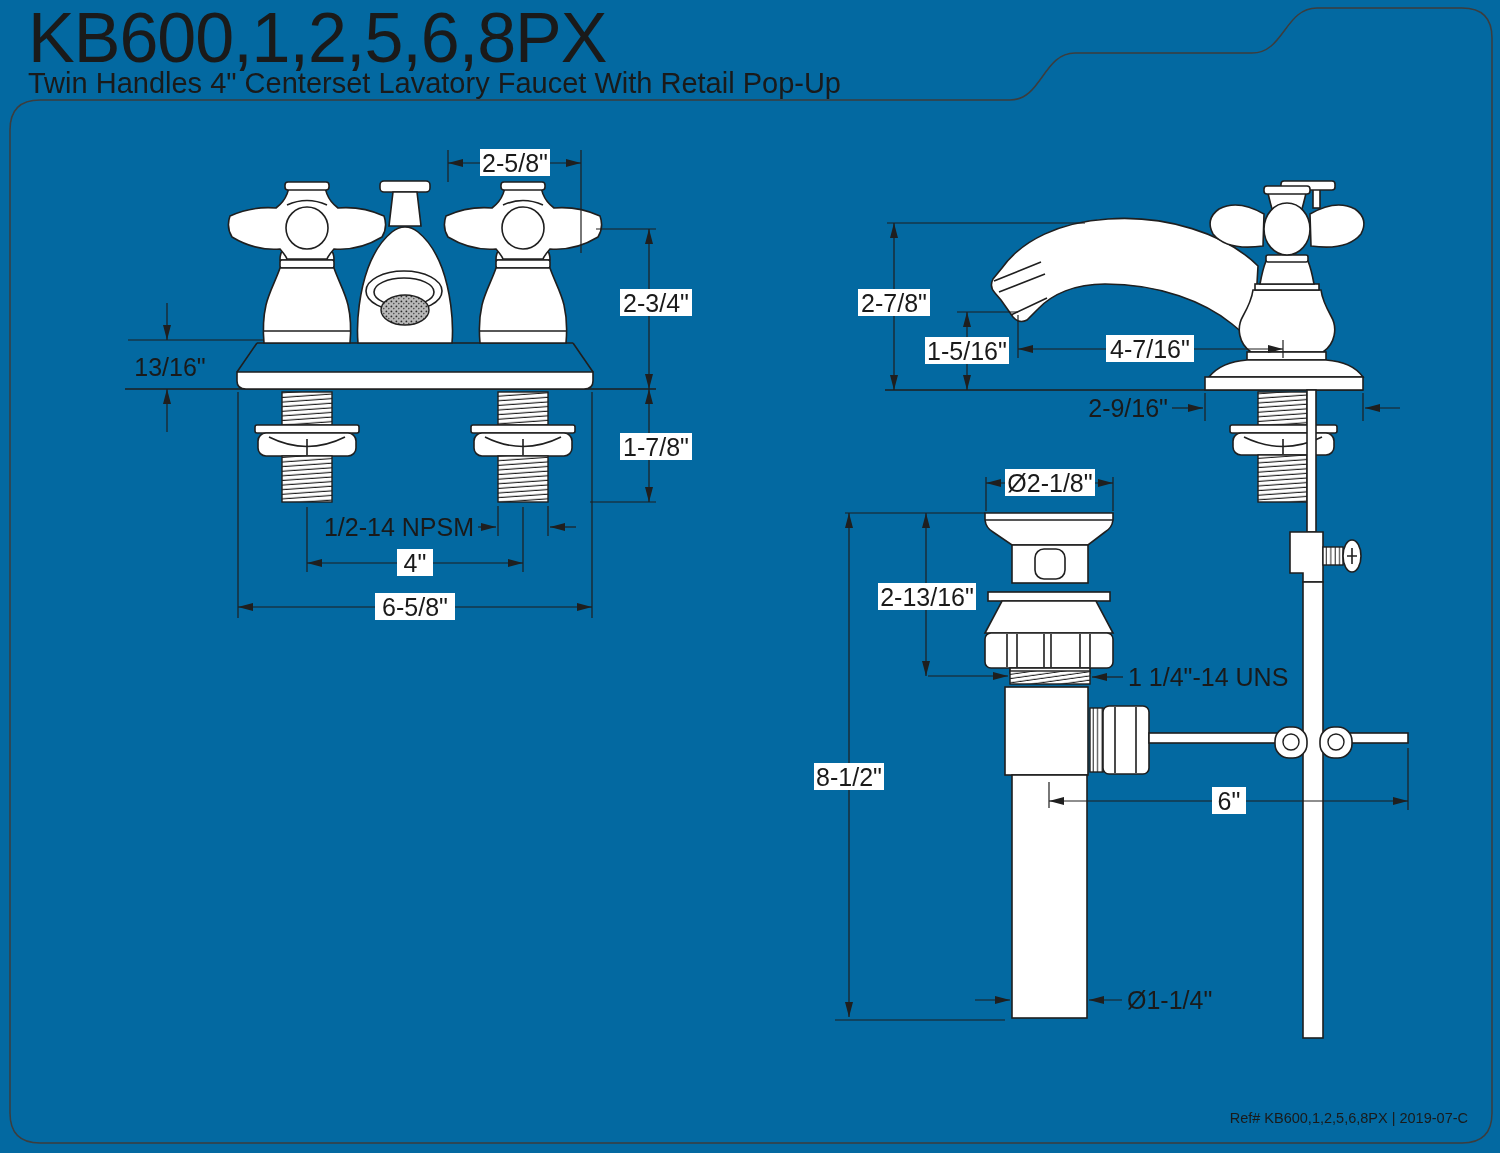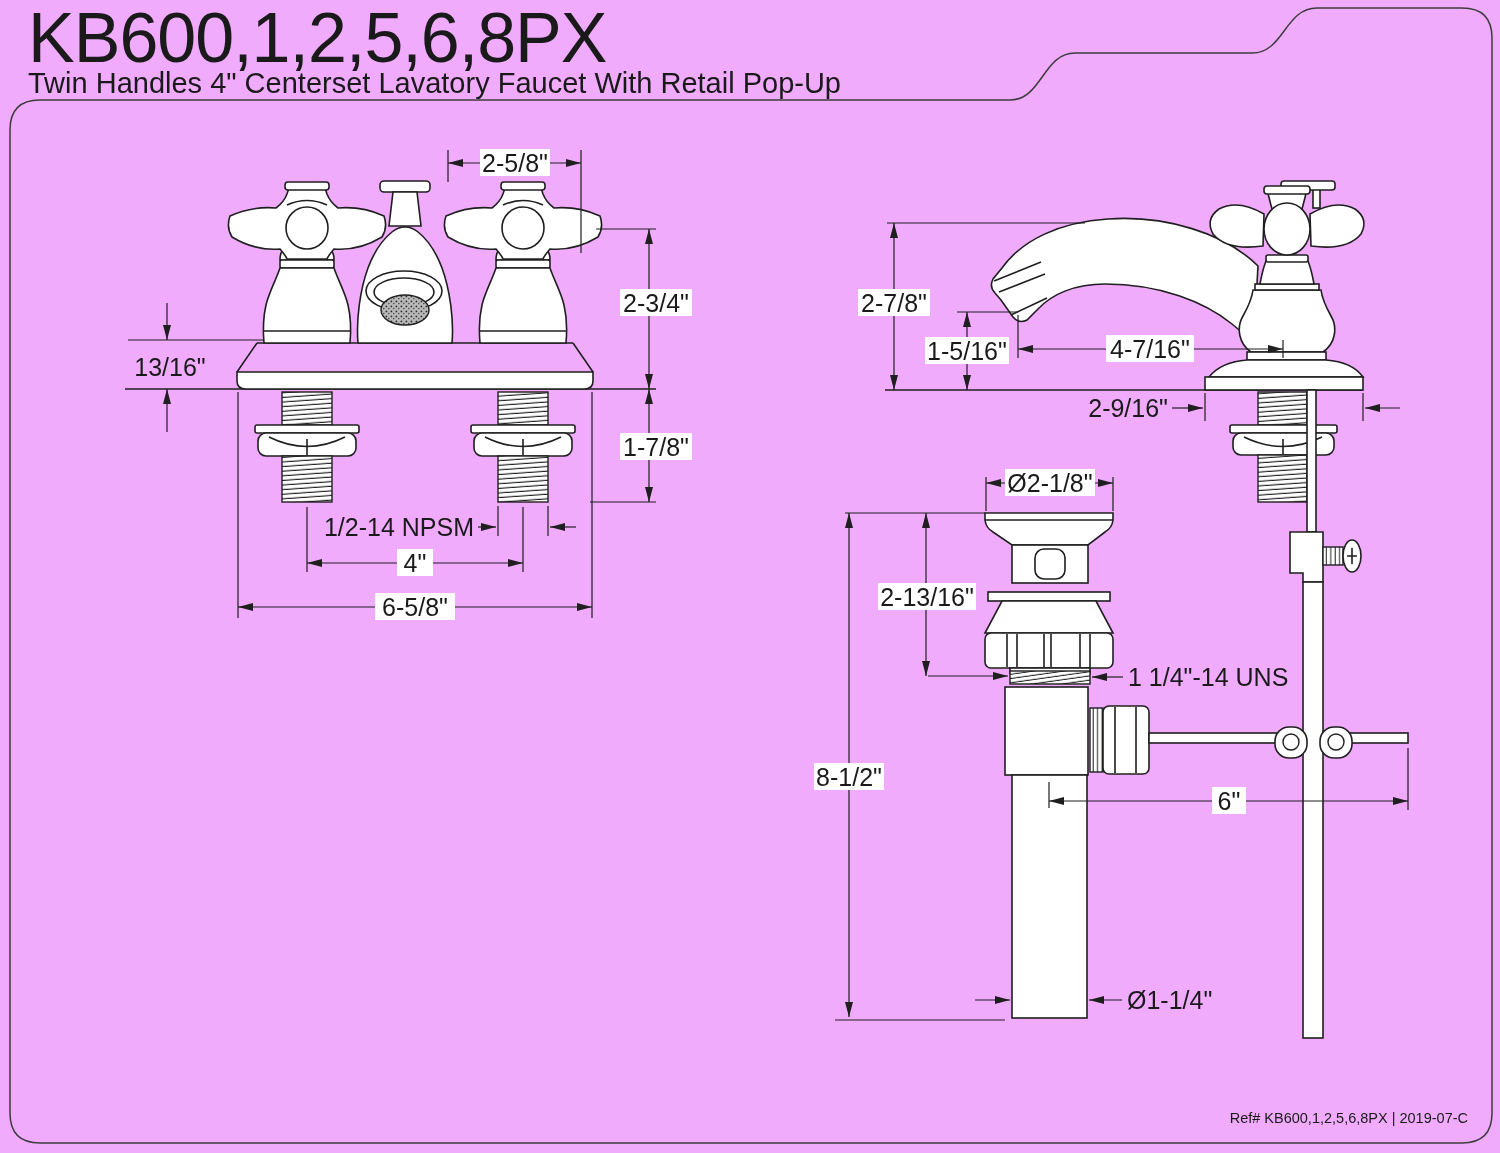--- a/index.html
+++ b/index.html
@@ -1,16 +1,16 @@
 <!DOCTYPE html>
 <html><head>
 <meta charset="utf-8">
 <style>
   html,body{margin:0;padding:0;background:#ffffff;}
-  .page{position:relative;width:1500px;height:1153px;background:#f0abfc;overflow:hidden;}
+  .page{position:relative;width:1500px;height:1153px;background:#0369a1;overflow:hidden;}
   svg{display:block;}
   svg text{font-family:"Liberation Sans","DejaVu Sans",sans-serif;fill:#1a1a1a;}
   .title{font-size:70px;letter-spacing:-1px;}
   .subtitle{font-size:29px;}
   .dtxt{font-size:25px;}
   .ref{font-size:14.5px;}
   .ln{fill:none;stroke:#1f1f1f;stroke-width:1.6;}
   .wh{fill:#ffffff;stroke:#1f1f1f;stroke-width:1.6;}
   .thp{fill:url(#thr);stroke:#1f1f1f;stroke-width:1.4;}
   .thd{fill:url(#thd);stroke:#1f1f1f;stroke-width:1.4;}

